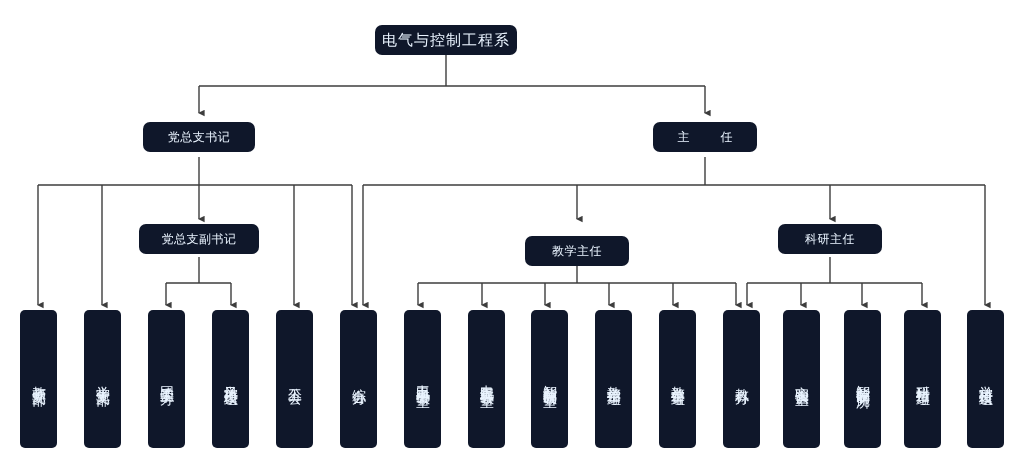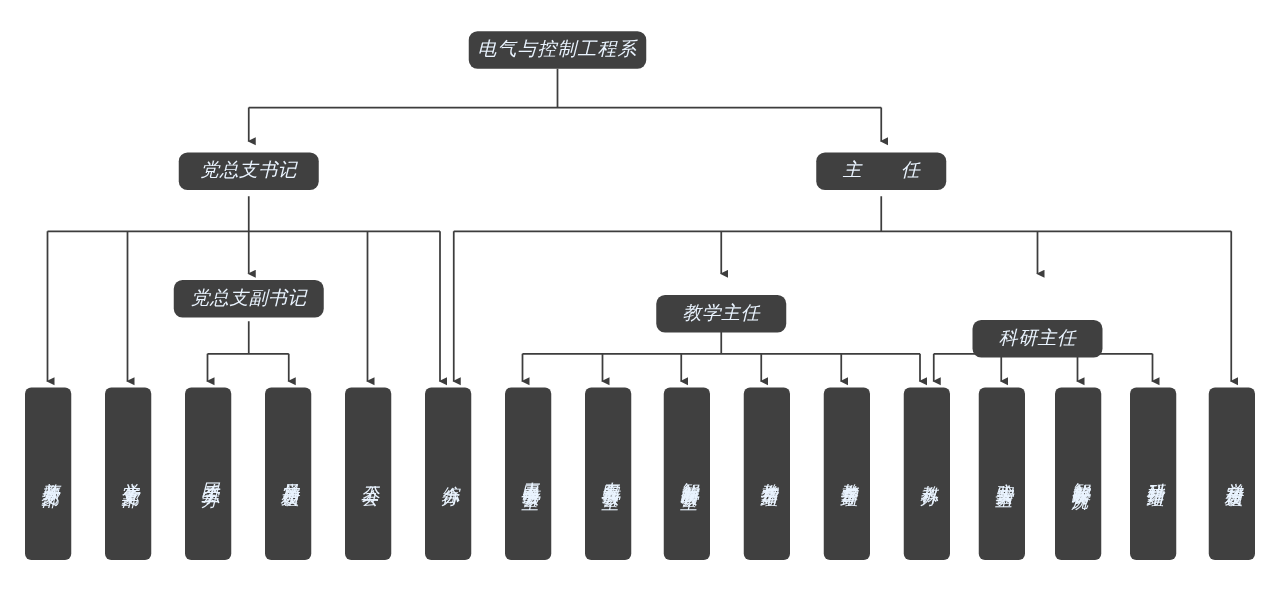--- a/index.html
+++ b/index.html
@@ -20,35 +20,34 @@
   }
   #chart-svg {
     position: absolute;
     left: 0;
     top: 0;
     width: 1024px;
     height: 473px;
   }
   .node {
     position: absolute;
-    background: #404040;
+    background: #0f172a;
     border-radius: 6px;
     box-sizing: border-box;
     display: flex;
     align-items: center;
     justify-content: center;
     color: #eaf4ff;
     overflow: hidden;
-    font-style: italic;
   }
   .node-h {
     border-radius: 7px;
   }
   .node-h .node-label {
-    font-size: 15px;
+    font-size: 12px;
     line-height: 1;
     white-space: nowrap;
     letter-spacing: 0.5px;
   }
   .node-root .node-label {
     font-size: 15px;
     letter-spacing: 1px;
   }
   .node-wide .node-label {
     letter-spacing: 14px;
@@ -134,21 +133,21 @@
   <div class="node node-h node-wide" style="left:653px; top:122px; width:104px; height:30px;justify-content:center;">
     <span class="node-label">主     任</span>
   </div>
 
   <div class="node node-h" style="left:139px; top:224px; width:120px; height:30px;">
     <span class="node-label">党总支副书记</span>
   </div>
   <div class="node node-h" style="left:525px; top:224px; width:104px; height:30px;margin-top:12px;">
     <span class="node-label">教学主任</span>
   </div>
-  <div class="node node-h" style="left:778px; top:224px; width:104px; height:30px;margin-top:32px;">
+  <div class="node node-h" style="left:778px; top:224px; width:104px; height:30px;">
     <span class="node-label">科研主任</span>
   </div>
 
   <div class="node node-v" style="left:20px; top:310px; width:37px; height:138px;">
     <span class="node-label">教师党支部</span>
   </div>
   <div class="node node-v" style="left:84px; top:310px; width:37px; height:138px;">
     <span class="node-label">学生党支部</span>
   </div>
   <div class="node node-v" style="left:148px; top:310px; width:37px; height:138px;">

